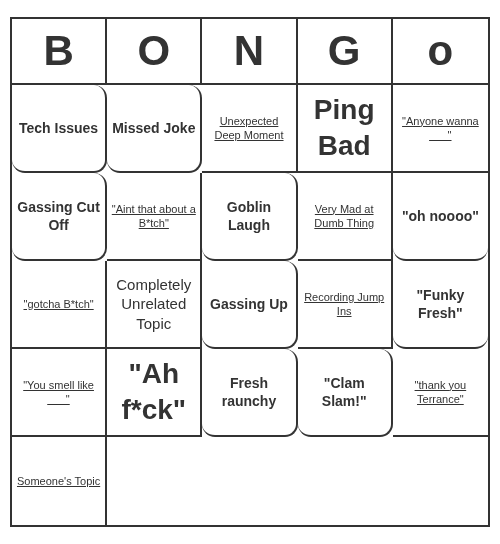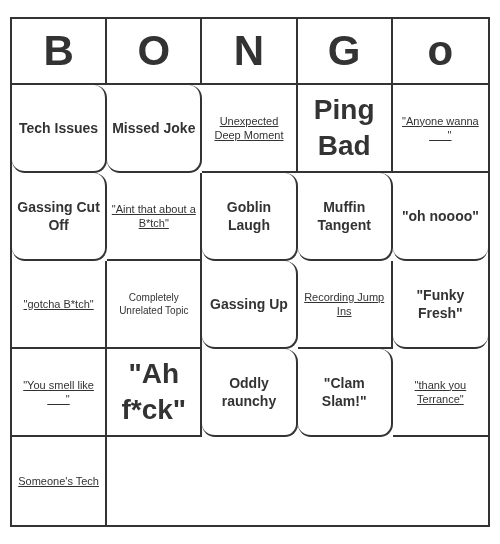--- a/index.html
+++ b/index.html
@@ -63,21 +63,21 @@
     .bingo-cell.medium-text {
       font-size: 14px;
       font-weight: bold;
       border-radius: 13px;
     }
     .bingo-cell.small-text {
       font-size: 11px;
       text-decoration: underline;
     }
     .bingo-cell.tiny-text {
-      font-size: 10px;
+      font-size: 15px;
     }
   </style>
 </head>
 <body>
 
 <div class="bingo-card">
   <div class="bingo-header">
   <div class="bingo-letter">B</div>
       <div class="bingo-letter">O</div>
       <div class="bingo-letter">N</div>
@@ -86,27 +86,27 @@
     </div>
   <div class="bingo-grid">
   <div class="bingo-cell medium-text">Tech Issues</div>
       <div class="bingo-cell medium-text">Missed Joke</div>
       <div class="bingo-cell small-text">Unexpected Deep Moment</div>
       <div class="bingo-cell large-text">Ping Bad</div>
       <div class="bingo-cell small-text">"Anyone wanna ___"</div>
       <div class="bingo-cell medium-text">Gassing Cut Off</div>
       <div class="bingo-cell small-text">"Aint that about a B*tch"</div>
       <div class="bingo-cell medium-text">Goblin Laugh</div>
-      <div class="bingo-cell medium-text">Muffin Tangent</div>
+      <div class="bingo-cell small-text">Very Mad at Dumb Thing</div>
       <div class="bingo-cell medium-text">"oh noooo"</div>
       <div class="bingo-cell small-text">"gotcha B*tch"</div>
       <div class="bingo-cell tiny-text">Completely Unrelated Topic</div>
       <div class="bingo-cell medium-text">Gassing Up</div>
       <div class="bingo-cell small-text">Recording Jump Ins</div>
       <div class="bingo-cell medium-text">"Funky Fresh"</div>
       <div class="bingo-cell small-text">"You smell like ___"</div>
       <div class="bingo-cell large-text">"Ah f*ck"</div>
-      <div class="bingo-cell medium-text">Oddly raunchy</div>
+      <div class="bingo-cell medium-text">Fresh raunchy</div>
       <div class="bingo-cell medium-text">"Clam Slam!"</div>
       <div class="bingo-cell small-text">"thank you Terrance"</div>
-      <div class="bingo-cell small-text">Someone's Tech</div>
+      <div class="bingo-cell small-text">Someone's Topic</div>
     </div>
 </div>
 
 </body></html>

